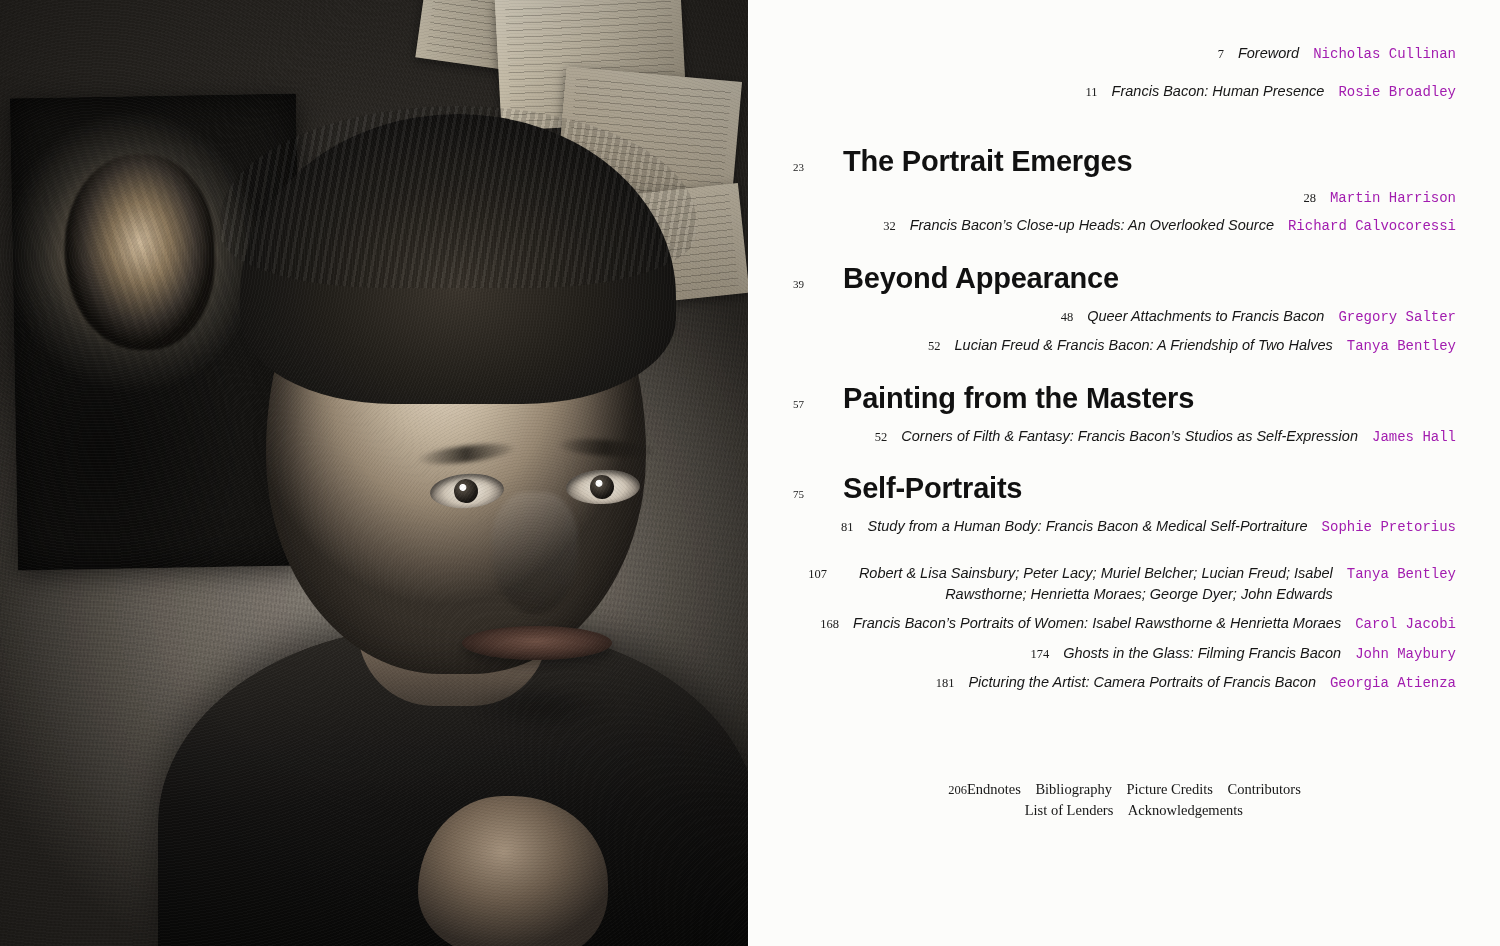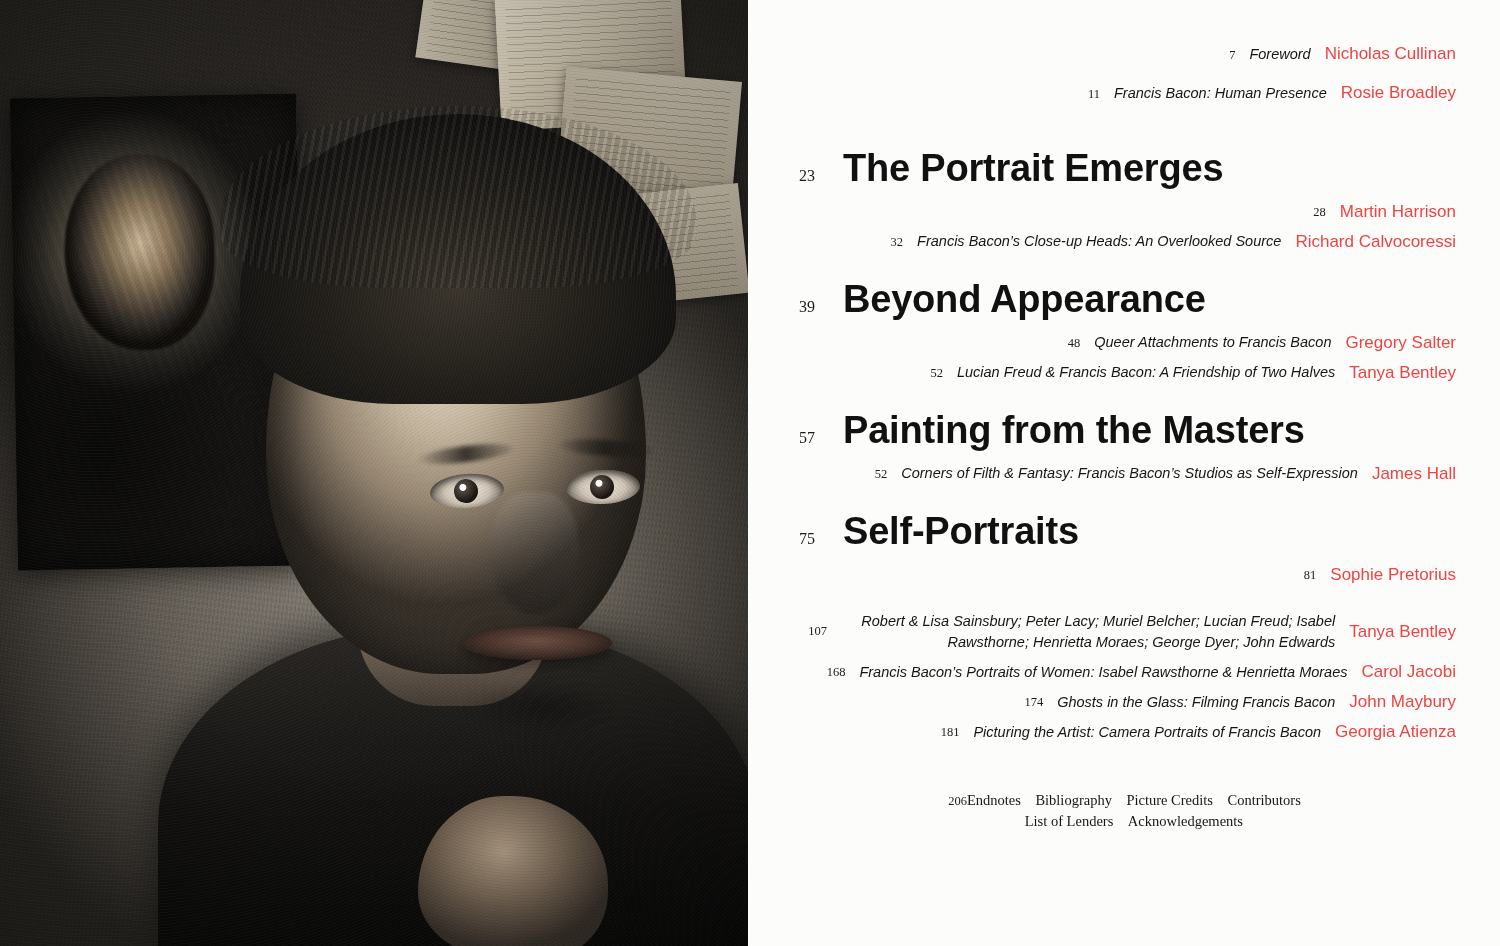--- a/index.html
+++ b/index.html
@@ -224,59 +224,59 @@
   }
   .entry-title {
     font-family: Liberation Sans, sans-serif;
     font-style: italic;
     font-size: 14.5px;
     color: #161616;
     text-align: right;
     line-height: 1.35;
   }
   .entry-author {
-    font-family: Liberation Sans, sans-serif;
-    font-size: 17px;
-    color: #ef4444;
+    font-family: Liberation Mono, monospace;
+    font-size: 14px;
+    color: #a21caf;
     white-space: nowrap;
   }
 
   
   .frontmatter .row:first-child { margin-bottom: 18px; }
   .frontmatter { margin-bottom: 44px; }
 
   
   .section { margin-bottom: 6px; }
   .section-head {
     display: flex;
     align-items: baseline;
     gap: 22px;
     margin-bottom: 12px;
   }
   .section-head .page-num {
-    text-align: center;
+    text-align: left;
     width: 28px; flex: 0 0 28px;
-    font-size: 16px;
+    font-size: 11px;
   }
   .section-title {
     font-family: "Liberation Sans", sans-serif;
-    font-size: 38px;
+    font-size: 29px;
     font-weight: 700;
     letter-spacing: -0.2px;
     color: #111111;
   }
   .section .sub-rows { margin-left: 0; }
-  .section .row { margin-bottom: 10px; align-items: center; }
+  .section .row { margin-bottom: 10px; }
   .section + .section { margin-top: 26px; }
 
   .multiline .entry-title { line-height: 1.42; }
 
   
   .backmatter {
-    margin-top: 48px;
+    margin-top: 86px;
     display: flex;
     align-items: baseline;
     justify-content: center;
   }
   .backmatter .page-num { width: auto; flex: 0 0 auto; }
   .backmatter .bm-list {
     font-family: Liberation Serif, serif;
     font-size: 14.5px;
     color: #161616;
     text-align: center;
@@ -403,20 +403,21 @@
       </div>
 
       <div class="section">
         <div class="section-head">
           <span class="page-num">75</span>
           <span class="section-title">Self-Portraits</span>
         </div>
         <div class="sub-rows">
           <div class="row">
             <span class="page-num">81</span>
+            <span class="entry-title">Study from a Human Body: Francis Bacon &amp; Medical Self-Portraiture</span>
             <span class="entry-author">Sophie Pretorius</span>
           </div>
         </div>
       </div>
 
       <div class="section">
         <div class="sub-rows">
           <div class="row multiline">
             <span class="page-num">107</span>
             <span class="entry-title">Robert &amp; Lisa Sainsbury; Peter Lacy; Muriel Belcher; Lucian Freud; Isabel Rawsthorne; Henrietta Moraes; George Dyer; John Edwards</span>

